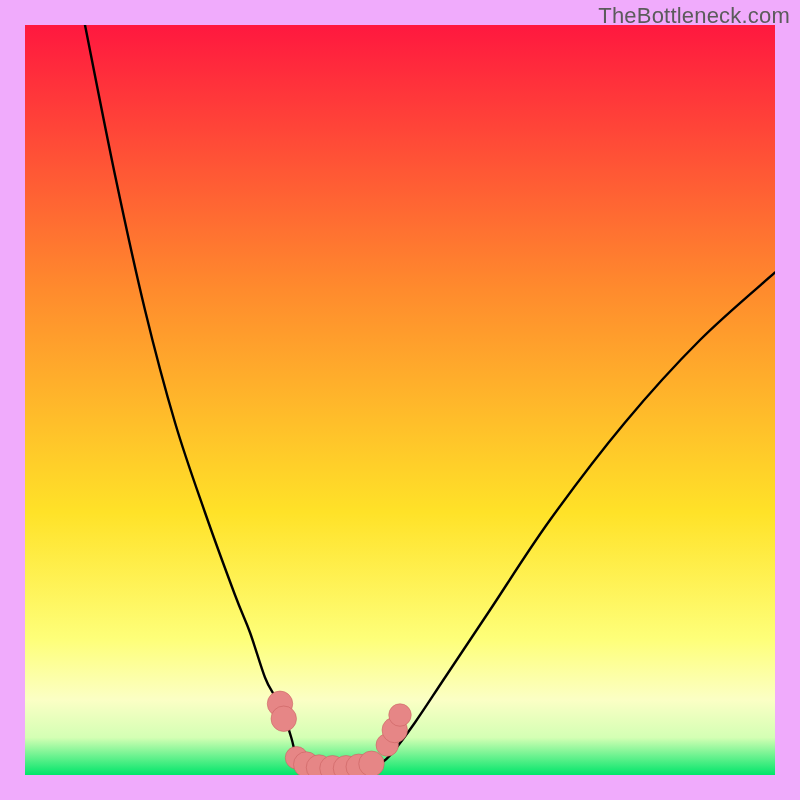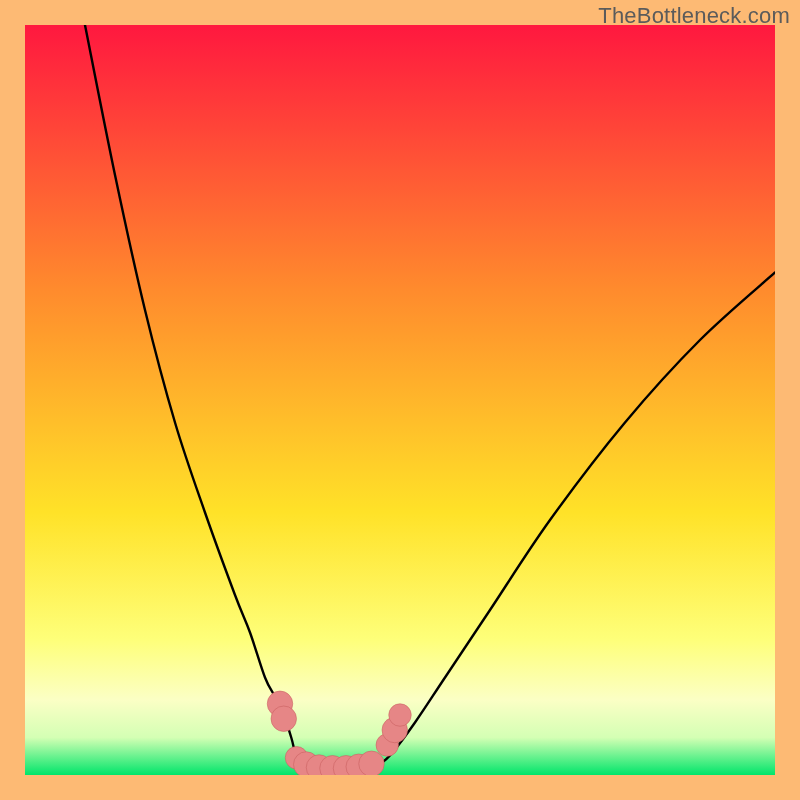--- a/index.html
+++ b/index.html
@@ -33,21 +33,21 @@
     width: 750px;
     height: 750px;
   }
   svg {
     display: block;
   }
 </style>
 </head>
 <body>
 
-<div class="frame" style="background: #fdba74; text-decoration: underline;">
+<div class="frame" style="background: #f0abfc; text-decoration: underline;">
   <div class="watermark">TheBottleneck.com</div>
 
   <div class="plot">
     <svg id="chart-svg" width="750" height="750" viewBox="0 0 750 750">
       <defs>
         <linearGradient id="bg-grad" x1="0" y1="0" x2="0" y2="1">
           <stop id="g0" offset="0%" stop-color="#ff183f"></stop>
           <stop id="g1" offset="35%" stop-color="#ff8a2d"></stop>
           <stop id="g2" offset="65%" stop-color="#ffe228"></stop>
           <stop id="g3" offset="82%" stop-color="#feff7a"></stop>

